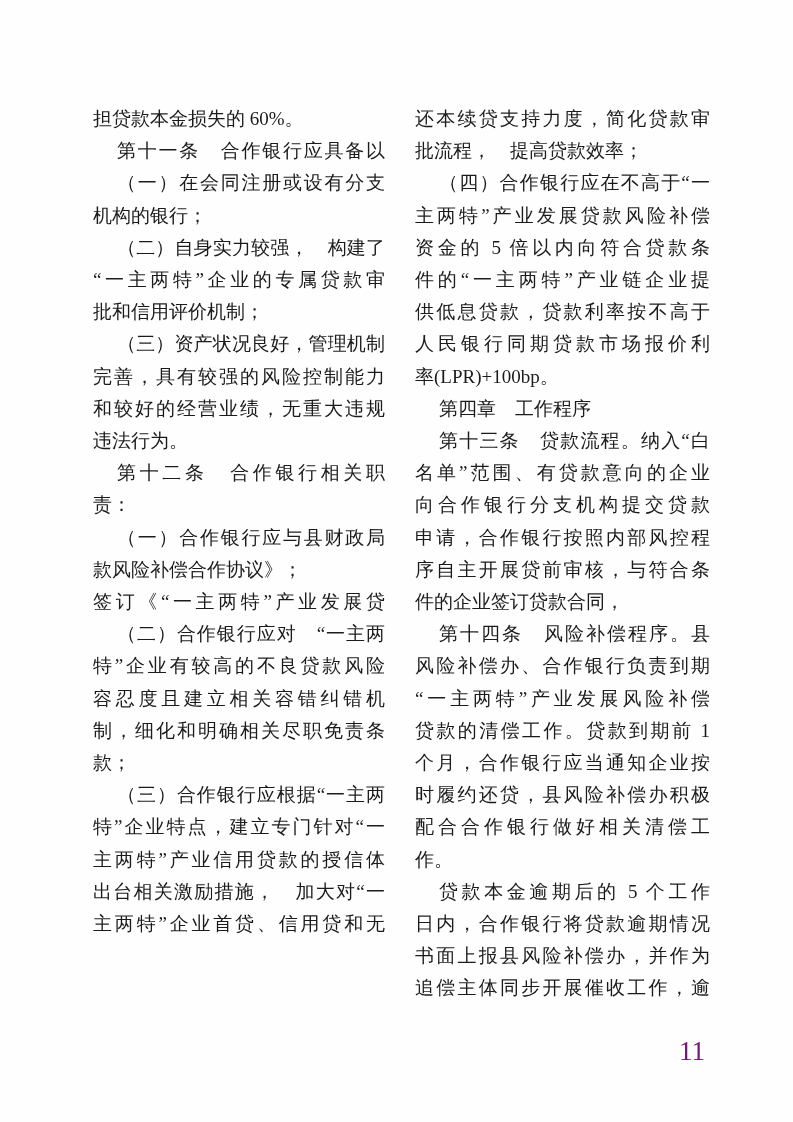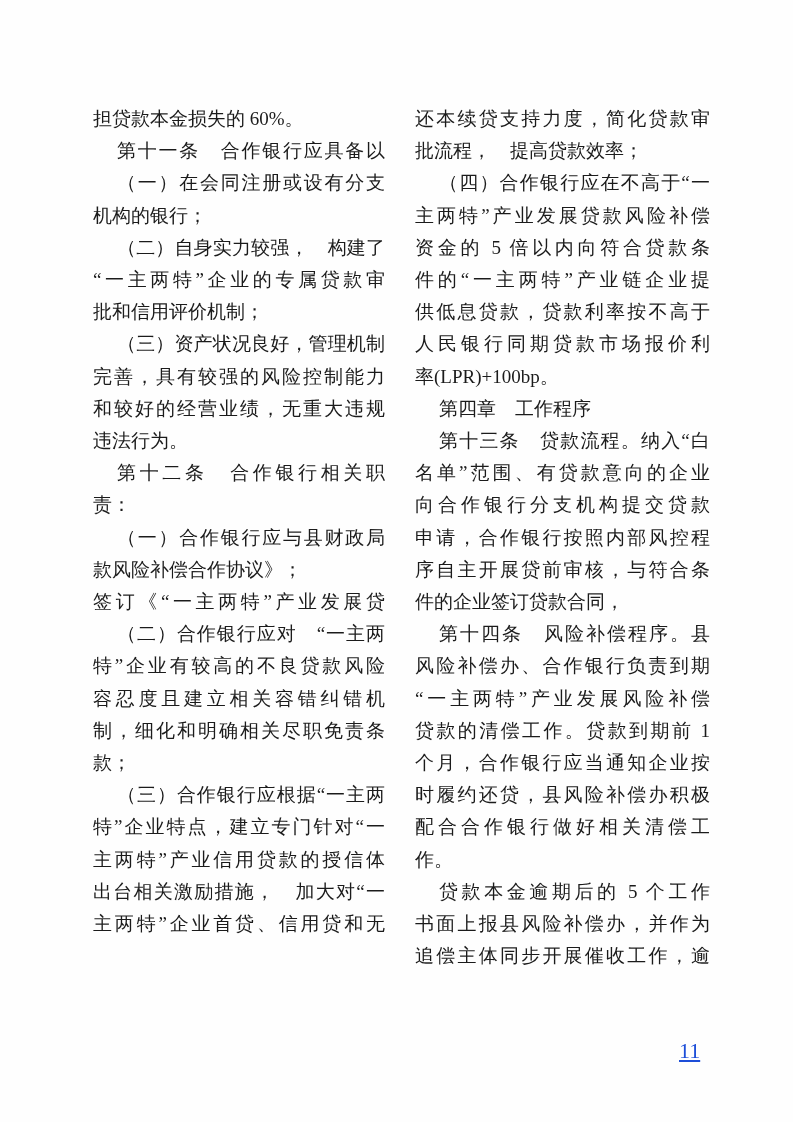--- a/index.html
+++ b/index.html
@@ -40,25 +40,24 @@
   .line.short {
     text-align-last: left;
   }
   .line.indent {
     text-indent: 24px;
   }
   .page-number {
     position: absolute;
     left: 679px;
     top: 1036px;
-    font-size: 22px;
+    font-size: 27px;
     line-height: 30px;
-    color: #1d4ed8;
+    color: #701a75;
     font-family: "Liberation Serif", "DejaVu Serif", serif;
-    text-decoration: underline;
   }
 </style>
 </head>
 <body>
 
 <div class="page">
   <div class="columns">
     <div class="col left">
         <div class="line short">担贷款本金损失的 60%。</div>
         <div class="line indent">第十一条　合作银行应具备以</div>
@@ -106,18 +105,19 @@
         <div class="line short">件的企业签订贷款合同，</div>
         <div class="line indent">第十四条　风险补偿程序。县</div>
         <div class="line">风险补偿办、合作银行负责到期</div>
         <div class="line">“一主两特”产业发展风险补偿</div>
         <div class="line">贷款的清偿工作。贷款到期前 1</div>
         <div class="line">个月，合作银行应当通知企业按</div>
         <div class="line">时履约还贷，县风险补偿办积极</div>
         <div class="line">配合合作银行做好相关清偿工</div>
         <div class="line short">作。</div>
         <div class="line indent">贷款本金逾期后的 5 个工作</div>
+        <div class="line">日内，合作银行将贷款逾期情况</div>
         <div class="line">书面上报县风险补偿办，并作为</div>
         <div class="line">追偿主体同步开展催收工作，逾</div>
       </div>
   </div>
   <div class="page-number">11</div>
 </div>
 
 </body></html>

